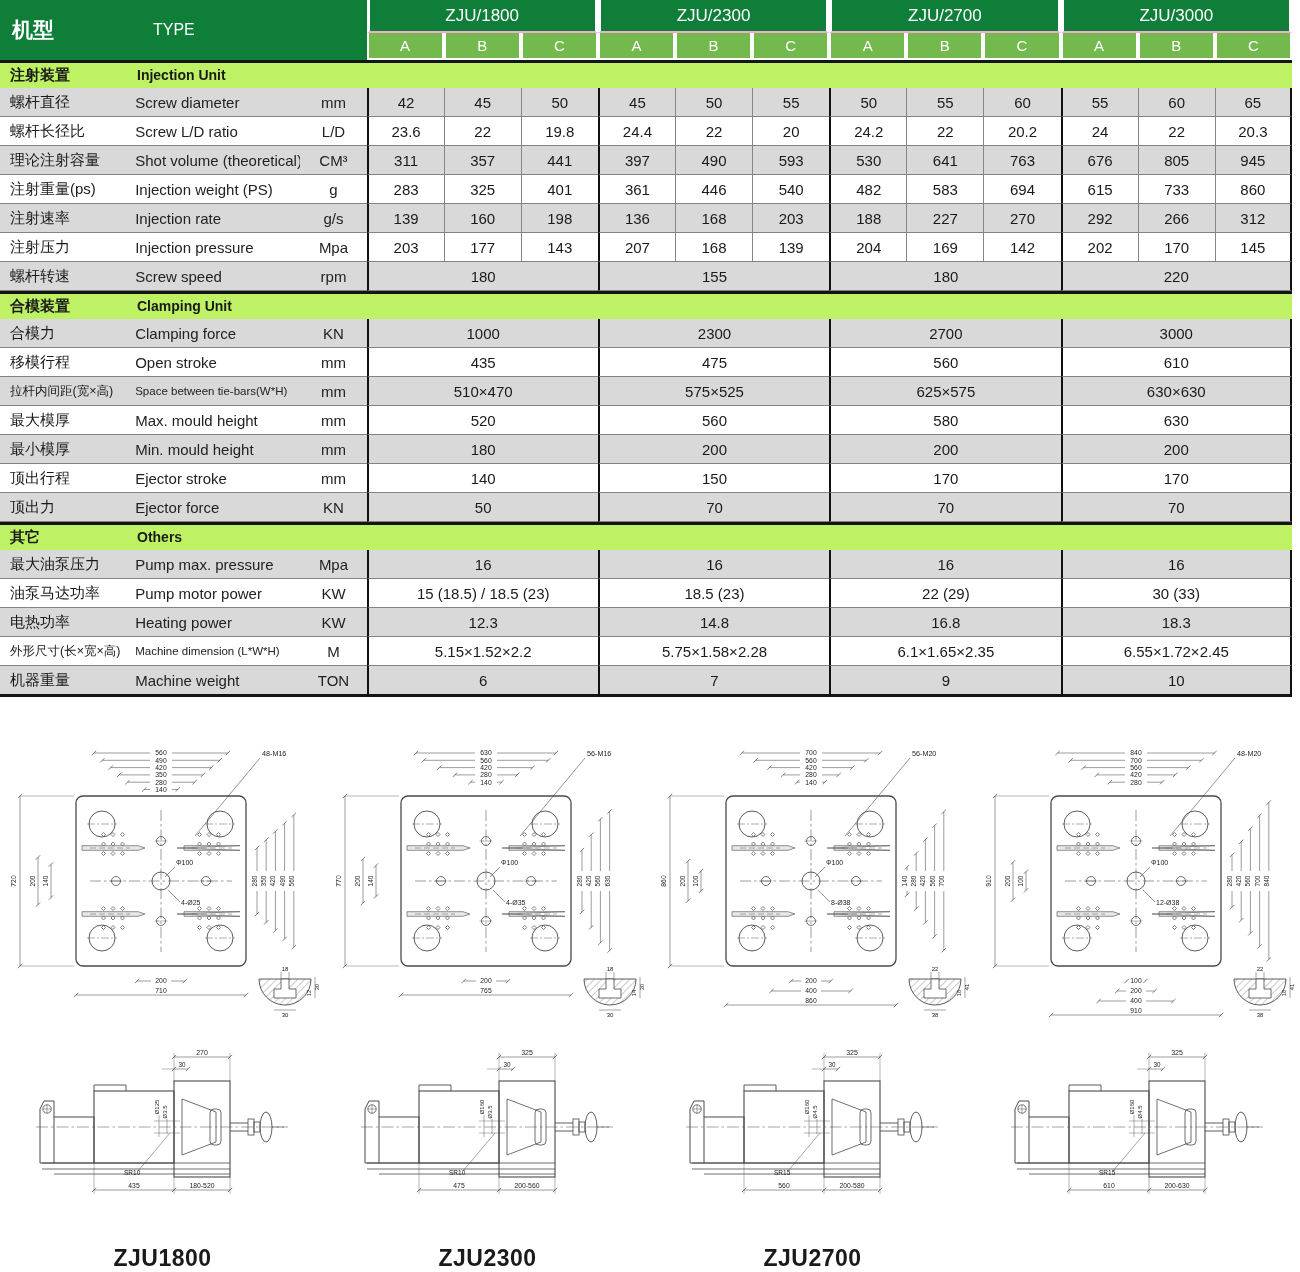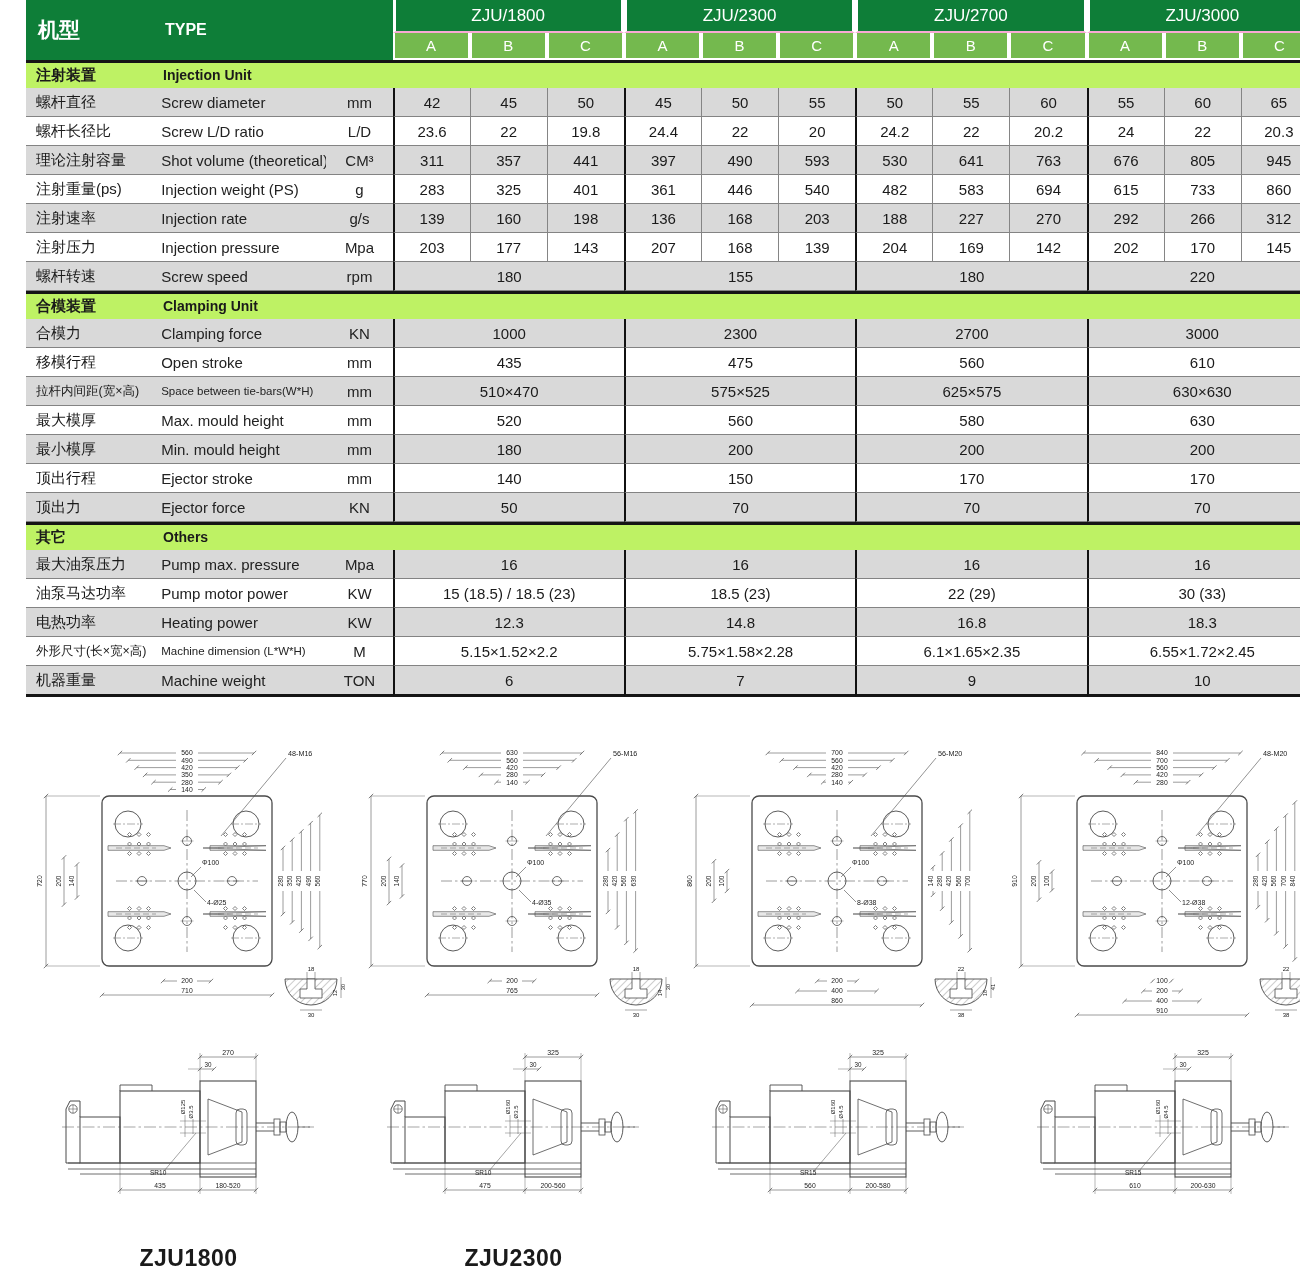--- a/index.html
+++ b/index.html
@@ -1,24 +1,24 @@
 <!DOCTYPE html>
 <html style="--dk: #0E7E38; --lt: #74B94E; --gr: #D9D9D9;"><head>
 <meta charset="utf-8">
 <style>
   html,body{margin:0;padding:0;background:#fff;}
   body{width:1300px;font-family:"Liberation Sans","DejaVu Sans",sans-serif;color:#1a1a1a;}
-  .page{width:1132px;padding-left:26px;}
+  .page{width:1132px;}
 
   
   table.spec{border-collapse:separate;border-spacing:0;table-layout:fixed;width:1292px;margin:0;}
   table.spec td, table.spec th{overflow:hidden;white-space:nowrap;padding:0;font-weight:normal;}
   th.corner{background:var(--dk);position:relative;}
   th.corner .cn{position:absolute;left:12px;top:50%;transform:translateY(-50%);color:#fff;font-size:21px;font-weight:bold;}
-  th.corner .en{position:absolute;left:139px;top:50%;transform:translateY(-50%);color:#fff;font-size:16px;font-weight:bold;}
+  th.corner .en{position:absolute;left:153px;top:50%;transform:translateY(-50%);color:#fff;font-size:16px;font-weight:normal;}
   th.grp{background:var(--dk);color:#fff;font-size:17px;font-weight:bold;height:31px;border-left:3px solid #fff;border-right:3px solid #fff;border-bottom:2px solid #f9a8d4;text-align:center;}
   th.sub{background:var(--lt);color:#fff;font-size:15px;height:25px;border-left:2px solid #fff;border-right:2px solid #fff;border-bottom:2px solid #fff;text-align:center;}
   tr.sec td{border-top:3px solid #151515;background:#bef264;height:25px;font-weight:bold;text-align:left;}
   tr.sec .sec-cn{display:inline-block;width:127px;padding-left:10px;font-size:15px;}
   tr.sec .sec-en{font-size:14px;}
   tr.datarow td{height:28px;border-bottom:1px solid #838383;font-size:15px;text-align:center;}
   tr.datarow.g td{background:var(--gr);}
   tr.datarow.w td{background:#fff;}
   td.cn{text-align:left !important;padding-left:10px !important;font-size:15px;}
   td.cn.small{font-size:12.5px;}
@@ -1195,14 +1195,15 @@
           <line x1="195.8" y1="153.2" x2="200.2" y2="148.8" stroke="#4a4a4a" stroke-width="0.7"></line>
           <text x="102" y="148.5" font-size="6.8" text-anchor="middle" fill="#222">610</text>
           <text x="170" y="148.5" font-size="6.8" text-anchor="middle" fill="#222">200-630</text>
         </svg>
       </div>
     </div>
 
   <div class="label-row">
     <div class="mlabel">ZJU1800</div>
     <div class="mlabel">ZJU2300</div>
+    <div class="mlabel">ZJU2700</div>
   </div>
 </div>
 
 </body></html>

